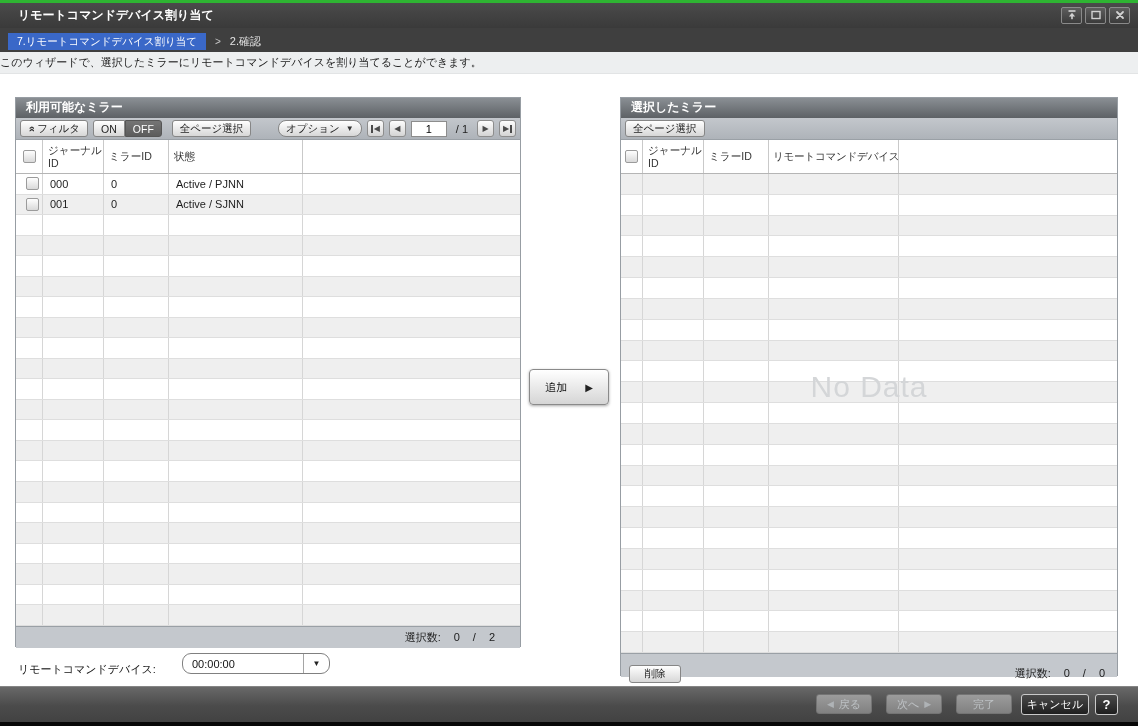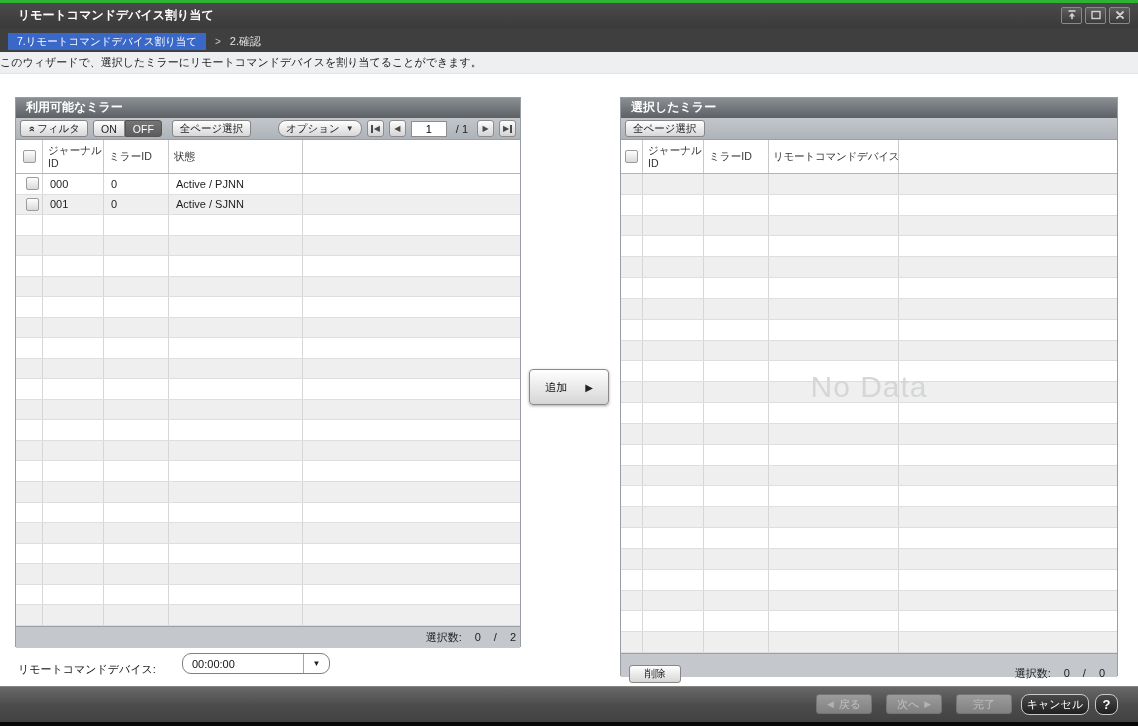--- a/index.html
+++ b/index.html
@@ -65,21 +65,21 @@
   .tbody .trow { border-bottom:1px solid #dedede; background:#fff; }
   .tbody .trow:nth-child(even) { background:#efefef; }
   .tbody .cell { font-size:11px; color:#1d1d1d; padding-left:7px; white-space:nowrap; }
   #lp-body .trow { height:20.54px; } #rp-body .trow { height:20.83px; }
   #lp-body { height:452px; overflow:hidden; } #rp-body { height:479px; overflow:hidden; position:relative; }
   
   #left-panel  .ccb { width:27px; } #left-panel  .c0 { width:61px; } #left-panel  .c1 { width:65px; } #left-panel  .c2 { width:134px; }
   #right-panel .ccb { width:22px; } #right-panel .c0 { width:61px; } #right-panel .c1 { width:65px; }
   #right-panel .c2 { width:130px; letter-spacing:-0.3px; padding-left:4px; white-space:nowrap; }
   .tfoot { background:#c4c8cd; border-top:1px solid #9aa0a6; display:flex; align-items:center; font-size:11px; color:#1a1a1a; }
-  #lp-foot { height:22px; justify-content:flex-end; padding-right:4px; }
+  #lp-foot { height:22px; justify-content:flex-end; padding-right:25px; }
   #rp-foot { height:24px; justify-content:space-between; padding:16px 12px 0 8px; }
   .cnt span { margin-left:13px; }
   .no-data { position:absolute; left:0; right:0; top:196px; text-align:center; font-size:30px;
              color:#d4d6d8; letter-spacing:1px; }
 
   
   #add-btn { position:absolute; left:529px; top:369px; width:80px; height:36px;
              background:linear-gradient(#ffffff,#d5d5d5); border:1px solid #8a8a8a; border-radius:4px;
              box-shadow:0 1px 3px rgba(0,0,0,.35); font-size:11px; color:#111;
              display:flex; align-items:center; justify-content:center; gap:18px; }
@@ -94,21 +94,21 @@
 
   
   #bottombar { position:absolute; left:0; top:686px; width:1138px; height:36px;
                background:linear-gradient(#6a6a6a,#4b4b4b 55%,#424242); box-shadow:inset 0 1px 0 #858585;
                display:flex; align-items:center; justify-content:flex-end; gap:14px; padding-right:20px; }
   .btn-dis { width:56px; height:20px; background:linear-gradient(#9c9c9c,#818181); border:1px solid #747474;
              border-radius:3px; color:#bdc1c4; font-size:11px; display:flex; align-items:center;
              justify-content:center; gap:5px; }
   .btn-dis .tri { font-size:9px; color:#afb3b6; }
   .btn-dark { height:21px; background:linear-gradient(#4a4a4a,#1f1f1f); border:1px solid #c9c9c9;
-              border-radius:8px; color:#fff; font-size:11px; display:flex; align-items:center; justify-content:center; }
+              border-radius:3px; color:#fff; font-size:11px; display:flex; align-items:center; justify-content:center; }
   #cancel-btn { width:68px; margin-left:-5px; }
   #help-btn { width:23px; font-weight:bold; font-size:13px; margin-left:-8px; }
   .black-strip { position:absolute; left:0; top:722px; width:1138px; height:4px; background:#070707; }
 </style>
 </head>
 <body>
 
 <div id="window">
   <div class="top-green"></div>
 

